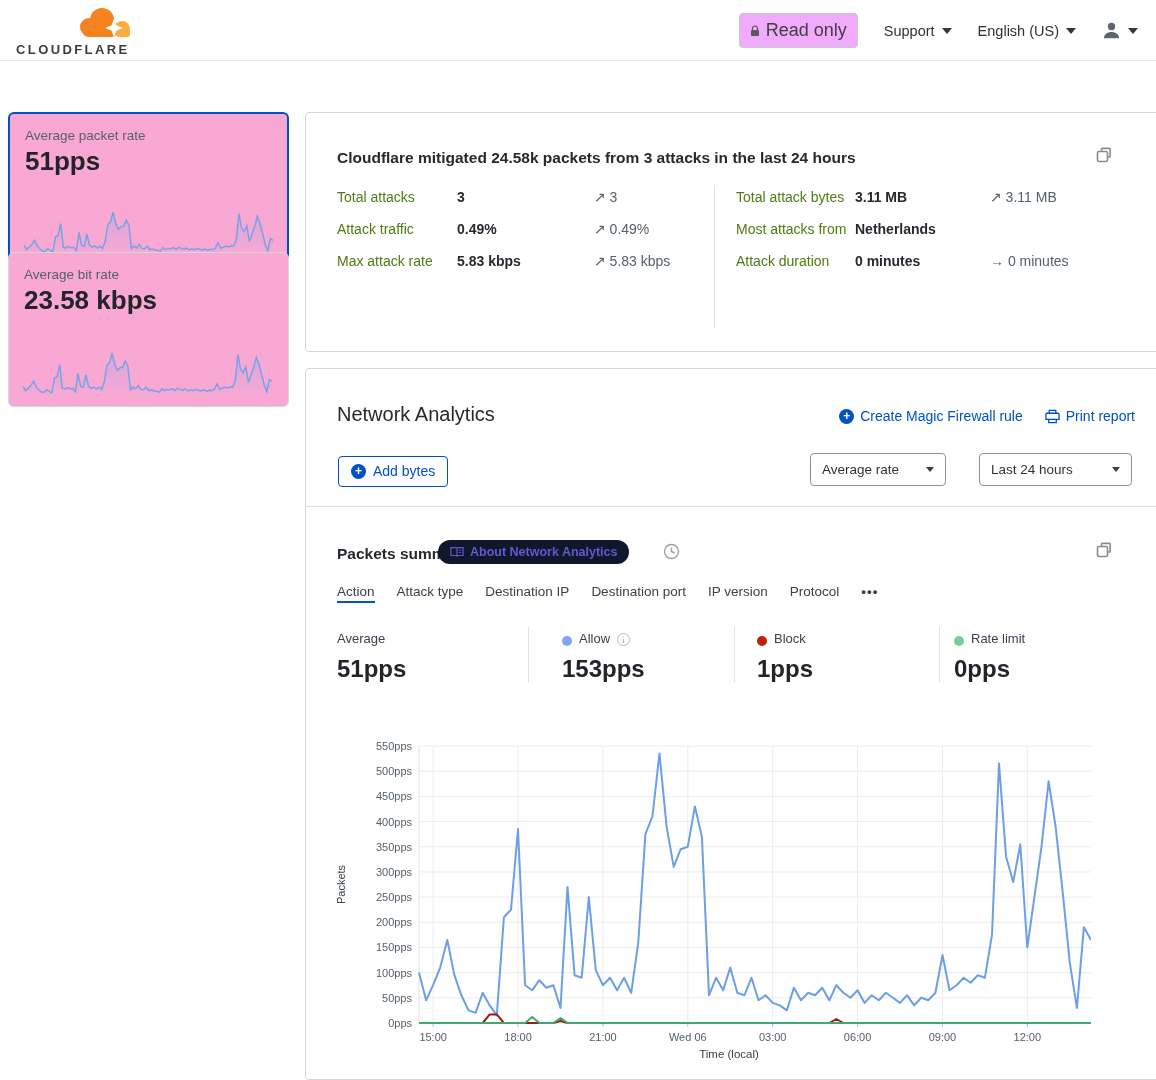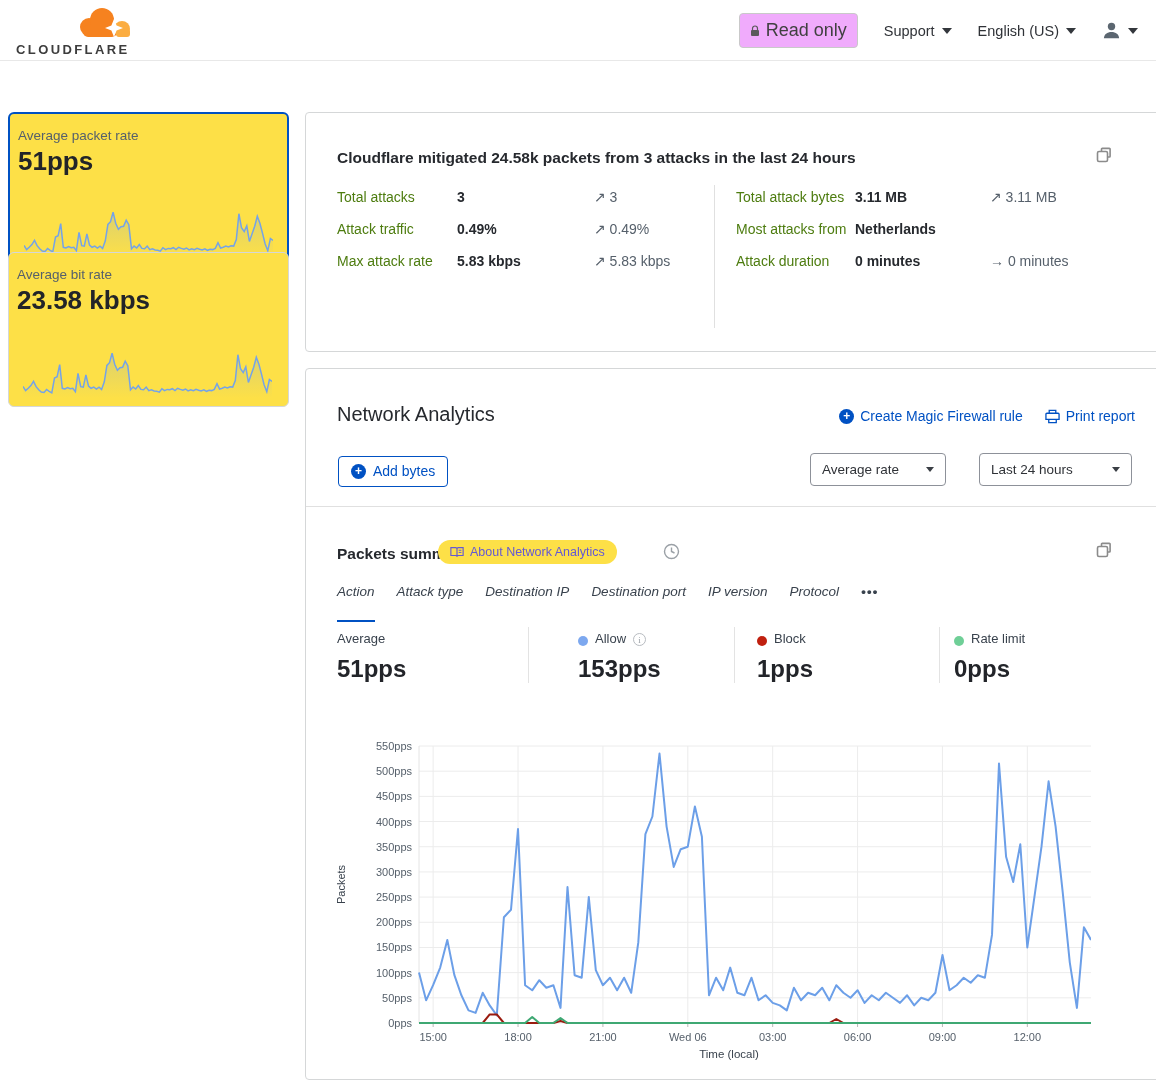--- a/index.html
+++ b/index.html
@@ -12,22 +12,22 @@
   .logo { position:absolute; left:16px; top:6px; width:120px; }
   .logo-word { font-size:13px; font-weight:800; letter-spacing:2.4px; color:#3d3d3d; margin-top:-2px; }
   .hdr-right { position:absolute; right:18px; top:0; height:61px; display:flex; align-items:center; gap:26px; }
   .chip { display:flex; align-items:center; gap:6px; background:#f0abfc; border:1px solid #c9c9c9;
     border-radius:4px; padding:6px 10px; font-size:18px; color:#404040; }
   .hdr-item { display:flex; align-items:center; gap:7px; font-size:14.5px; color:#2f3237; cursor:pointer; }
   .caret { width:0; height:0; border-left:5px solid transparent; border-right:5px solid transparent;
     border-top:6px solid #33373c; display:inline-block; }
 
   
-  .mcard { position:absolute; left:8px; width:281px; height:155px; background:#fde047;
-    border:1px solid #d5d7d8; border-radius:6px; padding:14px 8px 10px; }
+  .mcard { position:absolute; left:8px; width:281px; height:155px; background:#f9a8d4;
+    border:1px solid #d5d7d8; border-radius:6px; padding:14px 15px 10px; }
   .mcard.active { border:2px solid #0051c3; }
   .mcard-label { font-size:13.5px; color:#56606b; }
   .mcard-value { font-size:26px; font-weight:600; color:#222429; margin-top:3px; }
   .spark { position:absolute; left:14px; bottom:8px; }
 
   
   .panel { position:absolute; left:305px; width:860px; background:#fff;
     border:1px solid #d5d7d8; border-radius:4px; }
   #summary-panel { top:112px; height:240px; }
   #analytics-panel { top:368px; height:712px; }
@@ -54,35 +54,35 @@
     border:1px solid #0051c3; color:#0051c3; border-radius:4px; padding:6px 12px 7px;
     font-size:14px; background:#fff; cursor:pointer; }
   .select { position:absolute; top:84px; height:33px; border:1px solid #8d9199; border-radius:4px;
     background:#fff; display:flex; align-items:center; justify-content:space-between;
     padding:0 11px; font-size:13.5px; color:#2f3237; cursor:pointer; }
   .select .sc { border-left:4.5px solid transparent; border-right:4.5px solid transparent; border-top:5.5px solid #3a3f45; }
   .hdiv { position:absolute; left:0; width:100%; height:1px; background:#e0e0e0; }
 
   .ps-title { position:absolute; left:31px; top:176px; font-size:15.5px; font-weight:700; color:#26292e; }
   .badge { position:absolute; left:132px; top:171px; display:flex; align-items:center; gap:6px;
-    background:#fde047; color:#6358d4; border-radius:13px; padding:5px 12px; font-size:12.5px; cursor:pointer; }
+    background:#0f172a; color:#6358d4; border-radius:13px; padding:5px 12px; font-size:12.5px; cursor:pointer;font-weight:bold; }
   .clock-btn { position:absolute; left:357px; top:174px; cursor:pointer; }
 
   .tabs { position:absolute; left:31px; top:215px; display:flex; gap:22px; font-size:13.5px; color:#39424d; }
-  .tab { padding-bottom:21px; cursor:pointer;font-style:italic; }
+  .tab { padding-bottom:2px; cursor:pointer; }
   .tab.active { border-bottom:2px solid #0051c3; }
   .tab.more { letter-spacing:1px; color:#39424d; font-weight:700; }
 
   .pstats { position:absolute; left:31px; top:258px; display:flex; }
   .pstat { padding-top:4px; }
   .pstat .plabel { display:flex; align-items:flex-end; gap:7px; font-size:13px; color:#39424d; }
   .pstat .pvalue { font-size:24px; font-weight:600; color:#222429; margin-top:9px; }
   .dot { width:10px; height:10px; border-radius:50%; display:inline-block; }
   .pstat.c1 { width:191px; }
-  .pstat.c2 { width:206px; border-left:1px solid #e3e3e3; padding-left:49px; }
+  .pstat.c2 { width:206px; border-left:1px solid #e3e3e3; padding-left:33px; }
   .pstat.c3 { width:205px; border-left:1px solid #e3e3e3; padding-left:22px; }
   .pstat.c4 { width:200px; border-left:1px solid #e3e3e3; padding-left:14px; }
   .info-ic { width:13px; height:13px; border:1px solid #b8bcc1; border-radius:50%; color:#9aa0a6;
     font-size:9px; line-height:12px; text-align:center; display:inline-block; font-family:"Liberation Serif",serif; }
 
   #main-chart { position:absolute; left:25px; top:367px; }
   svg text { font-family:"Liberation Sans", sans-serif; }
 </style>
 </head>
 <body>

